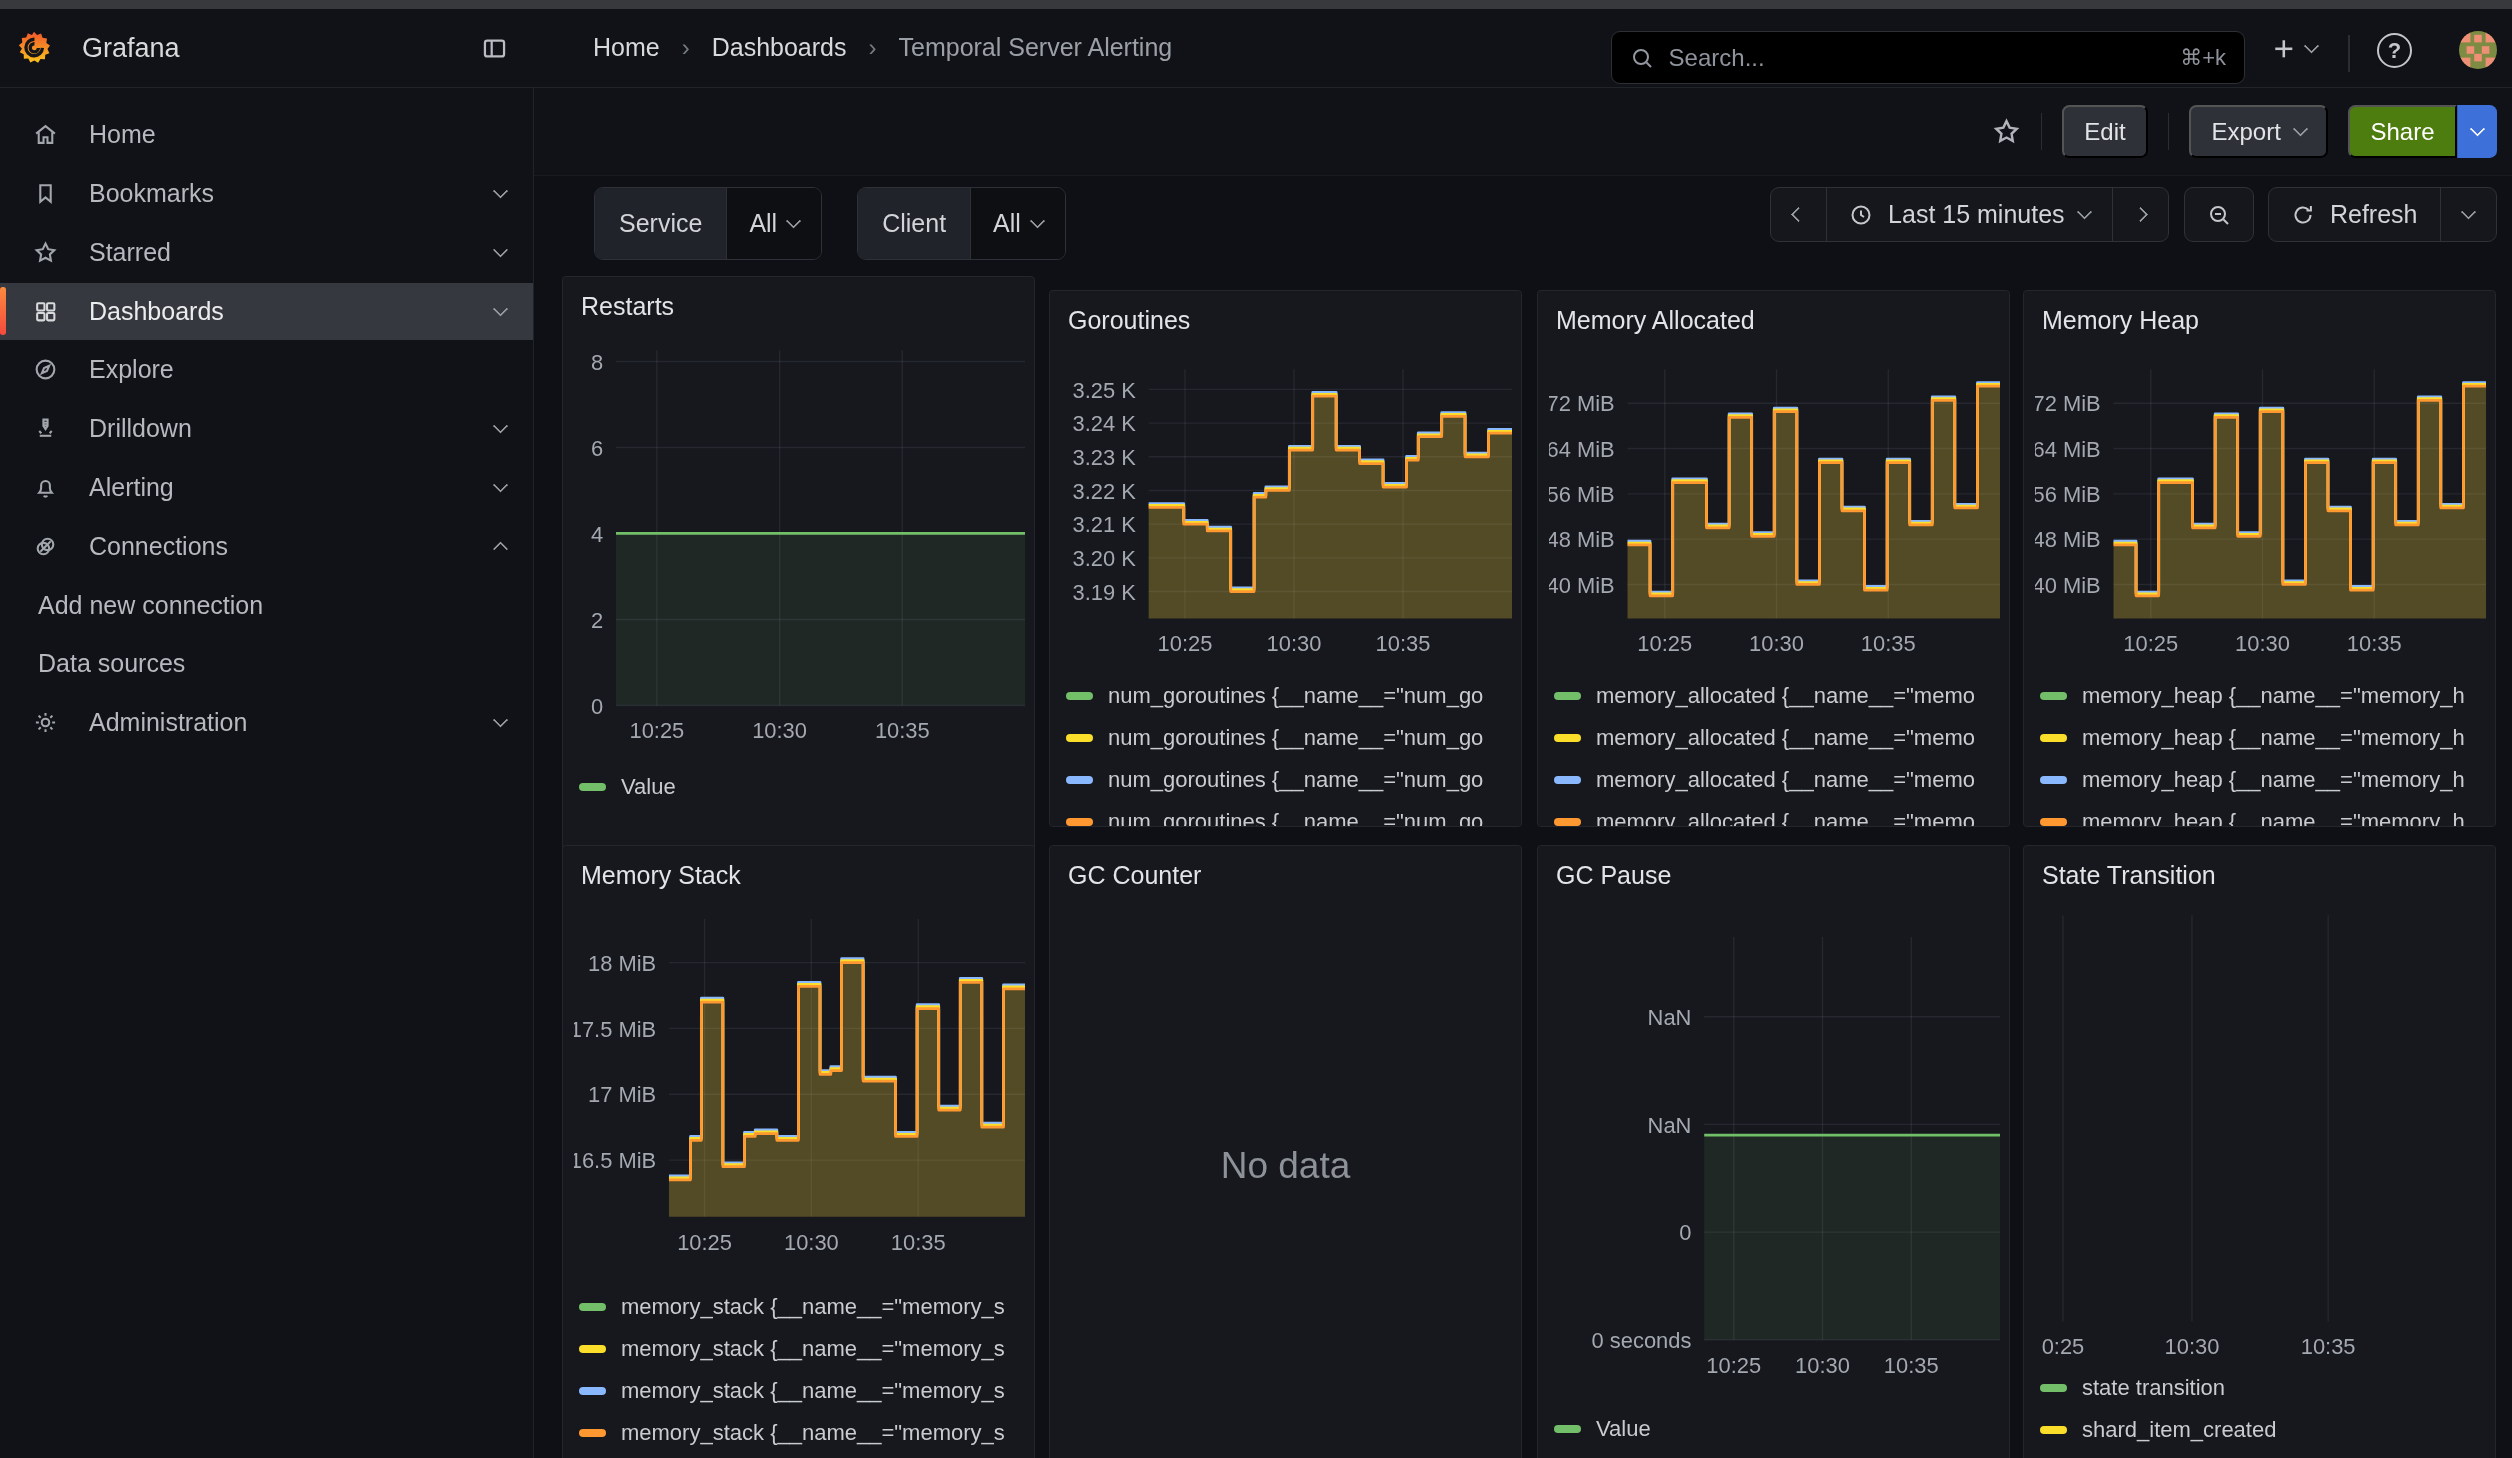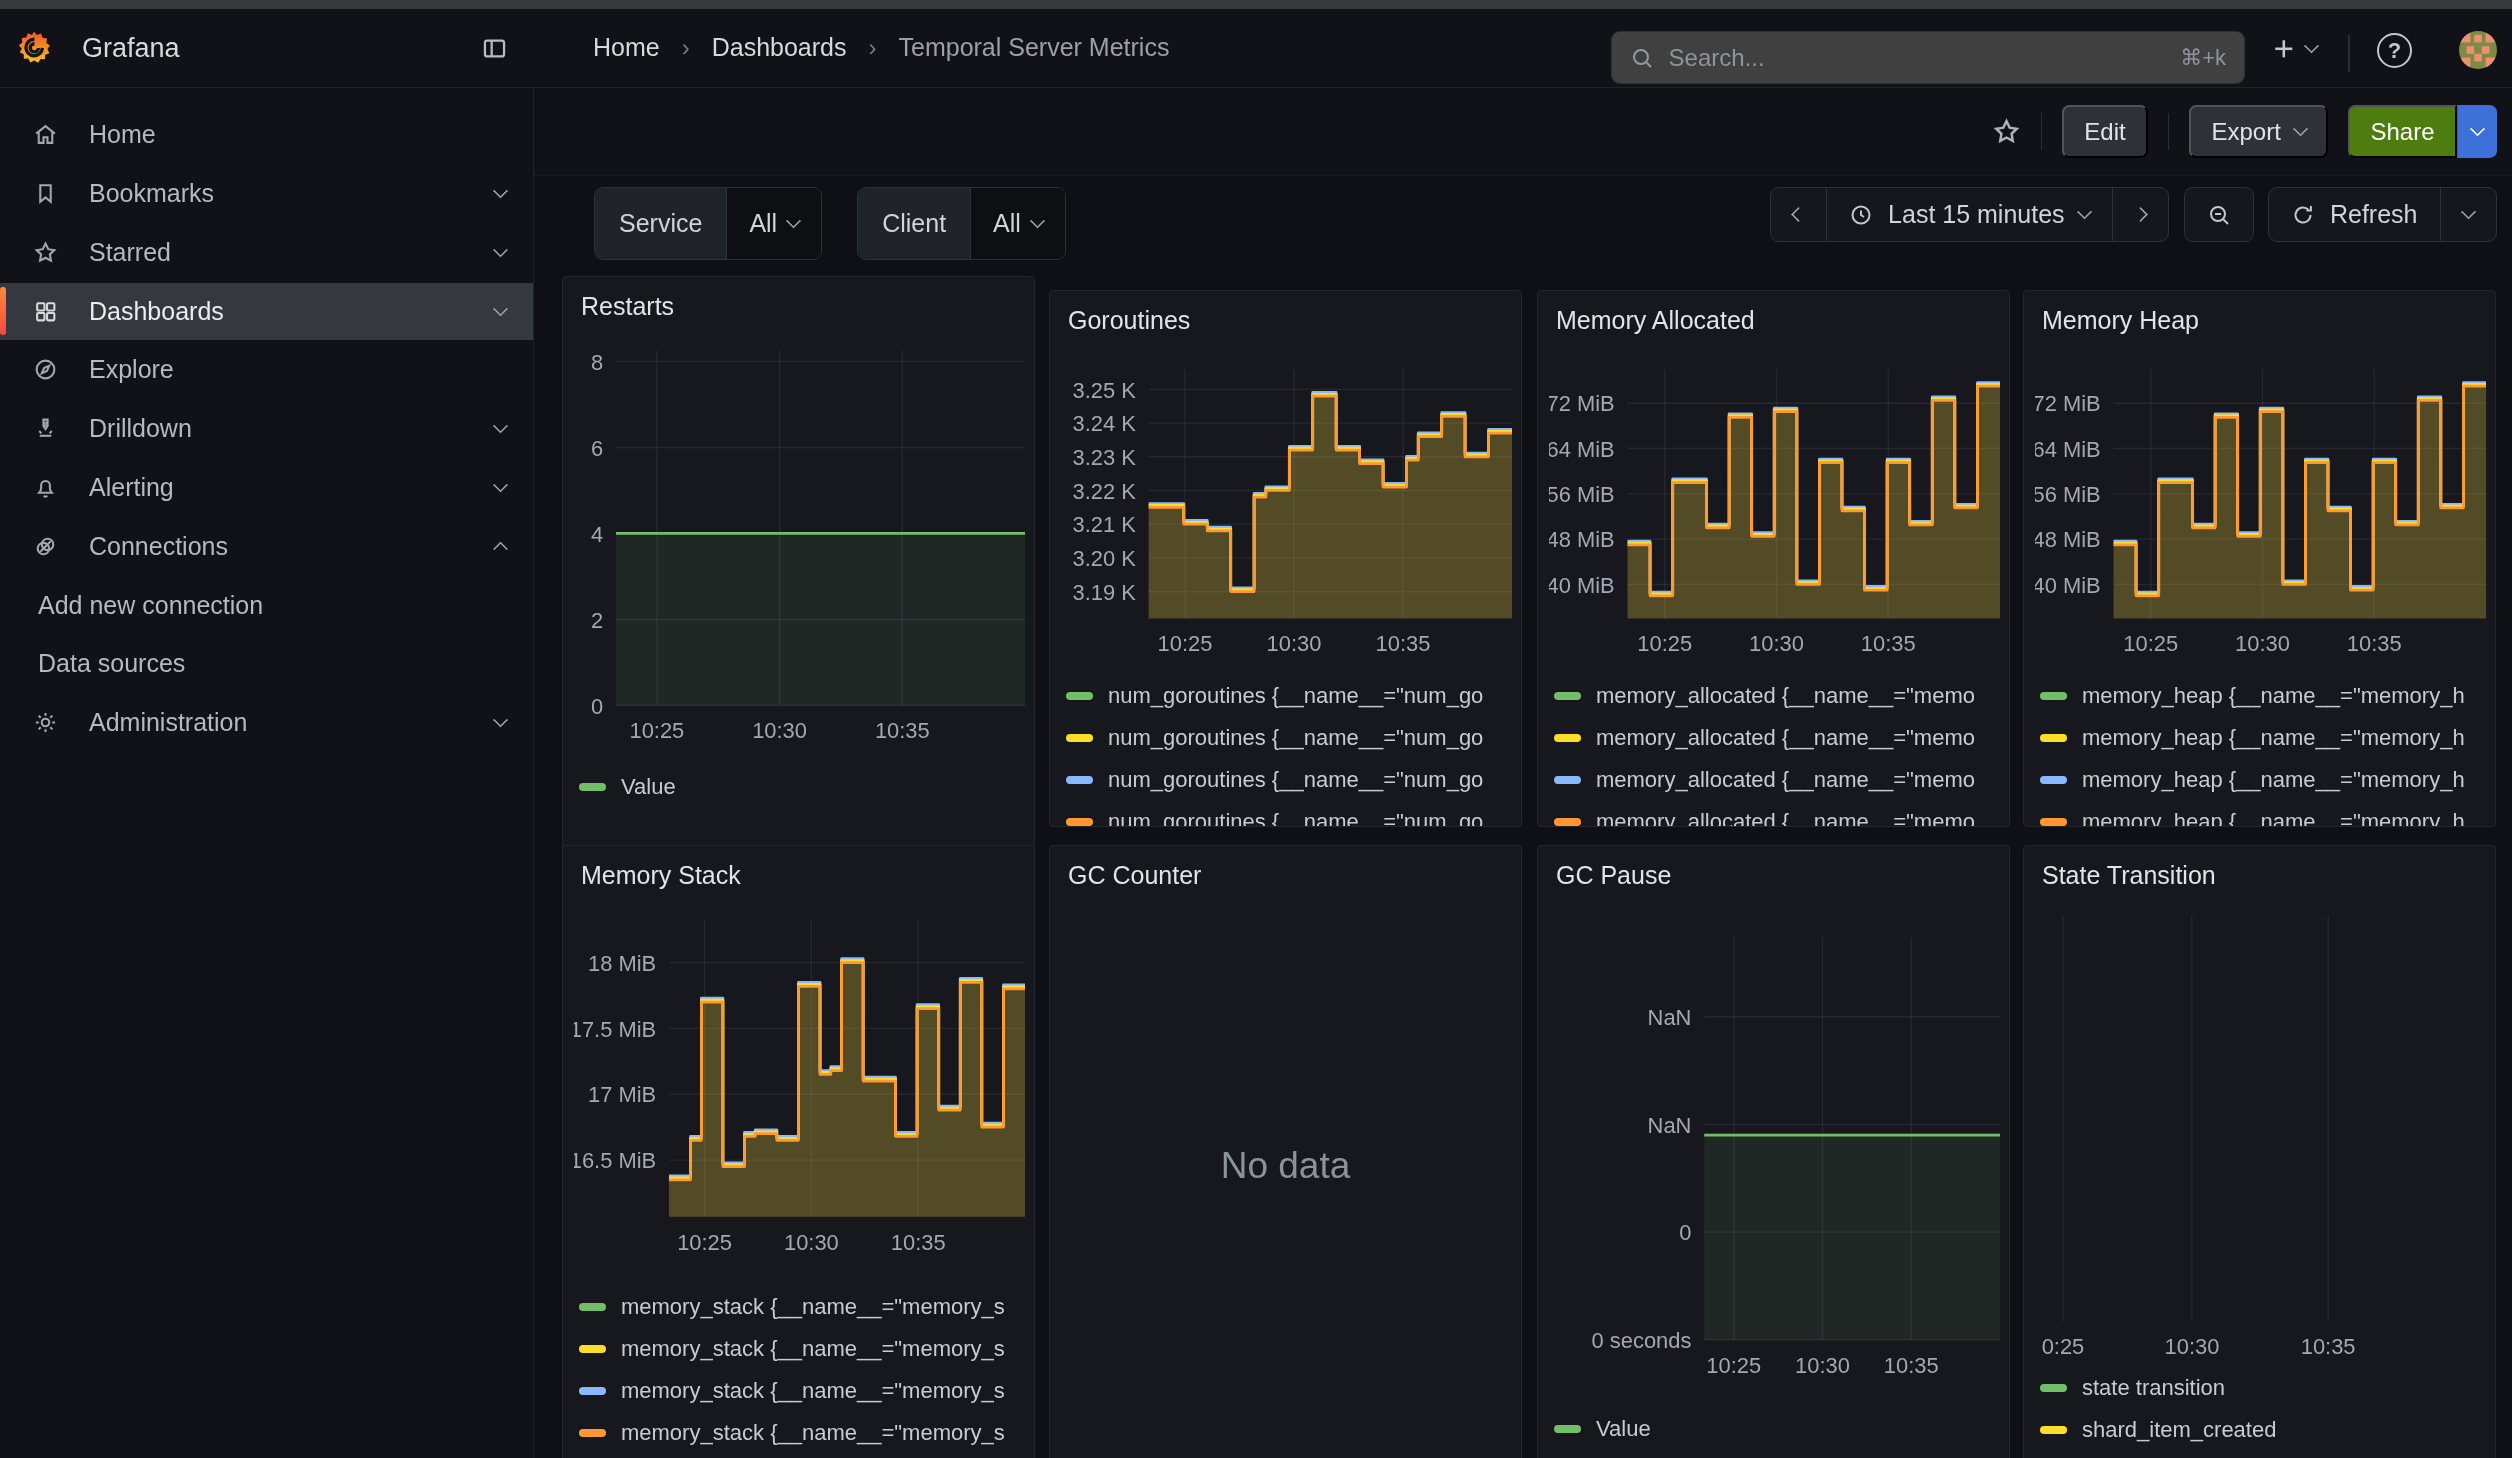--- a/index.html
+++ b/index.html
@@ -12,21 +12,21 @@
   .topbar { position:absolute; left:0; top:9px; right:0; height:79px; background:#111217;
     border-bottom:1.8px solid #202329; }
   .logo { position:absolute; left:14.6px; top:20px; width:38px; height:38px; }
   .brand { position:absolute; left:82px; top:24px; font-size:27px; font-weight:500; color:#d8d9db; }
   .toggle { position:absolute; left:481px; top:25.6px; width:27px; height:27px; color:#b9bcc2; cursor:pointer; }
   .crumbs { position:absolute; left:593px; top:0; height:77px; display:flex; align-items:center; gap:22px; font-size:25px; }
   .crumb { color:#d8d9db; cursor:pointer; }
   .crumb.current { color:#9ba0a7; }
   .crumb-sep { color:#767b83; font-size:24px; }
 
-  .search { position:absolute; left:1611px; top:22px; width:634px; height:53px; background:#404040;
+  .search { position:absolute; left:1611px; top:22px; width:634px; height:53px; background:#000000;
     border:1.8px solid #2c2f36; border-radius:9px; display:flex; align-items:center; padding:0 18px; gap:14.6px; }
   .search input { flex:1; background:transparent; border:none; outline:none; color:#d5d7da; font-size:24px;
     font-family:"Liberation Sans",sans-serif; }
   .search input::placeholder { color:#8f939b; }
   .kbd { color:#8f939b; font-size:22px; }
   .tb-ico { position:absolute; top:27px; color:#c3c6cb; cursor:pointer; display:flex; align-items:center; gap:9px; }
   .hdiv { position:absolute; top:25.6px; width:1.8px; height:37px; background:#2a2d33; }
   .help { position:absolute; left:2377px; top:24px; width:35px; height:35px; border:2.3px solid #c3c6cb;
     border-radius:50%; color:#c3c6cb; font-size:22px; font-weight:700; display:flex; align-items:center; justify-content:center; cursor:pointer; }
   .avatar { position:absolute; left:2459px; top:22px; width:38px; height:38px; border-radius:50%; overflow:hidden; cursor:pointer; }
@@ -111,21 +111,21 @@
       <rect x="3.5" y="5" width="17" height="14" rx="2"></rect>
         <line x1="9.5" y1="5" x2="9.5" y2="19"></line>
     </svg>
   </span>
 
   <nav class="crumbs">
     <span class="crumb">Home</span>
     <span class="crumb-sep">›</span>
     <span class="crumb">Dashboards</span>
     <span class="crumb-sep">›</span>
-    <span class="crumb current">Temporal Server Metrics</span>
+    <span class="crumb current">Temporal Server Alerting</span>
   </nav>
 
   <div class="search">
     <svg width="24" height="24" viewBox="0 0 24 24" fill="none" stroke="#9498a0" stroke-width="2">
       <circle cx="11" cy="11" r="7"></circle>
         <line x1="16.5" y1="16.5" x2="21" y2="21"></line>
     </svg>
     <input type="text" placeholder="Search..." style="">
     <span class="kbd">⌘+k</span>
   </div>

